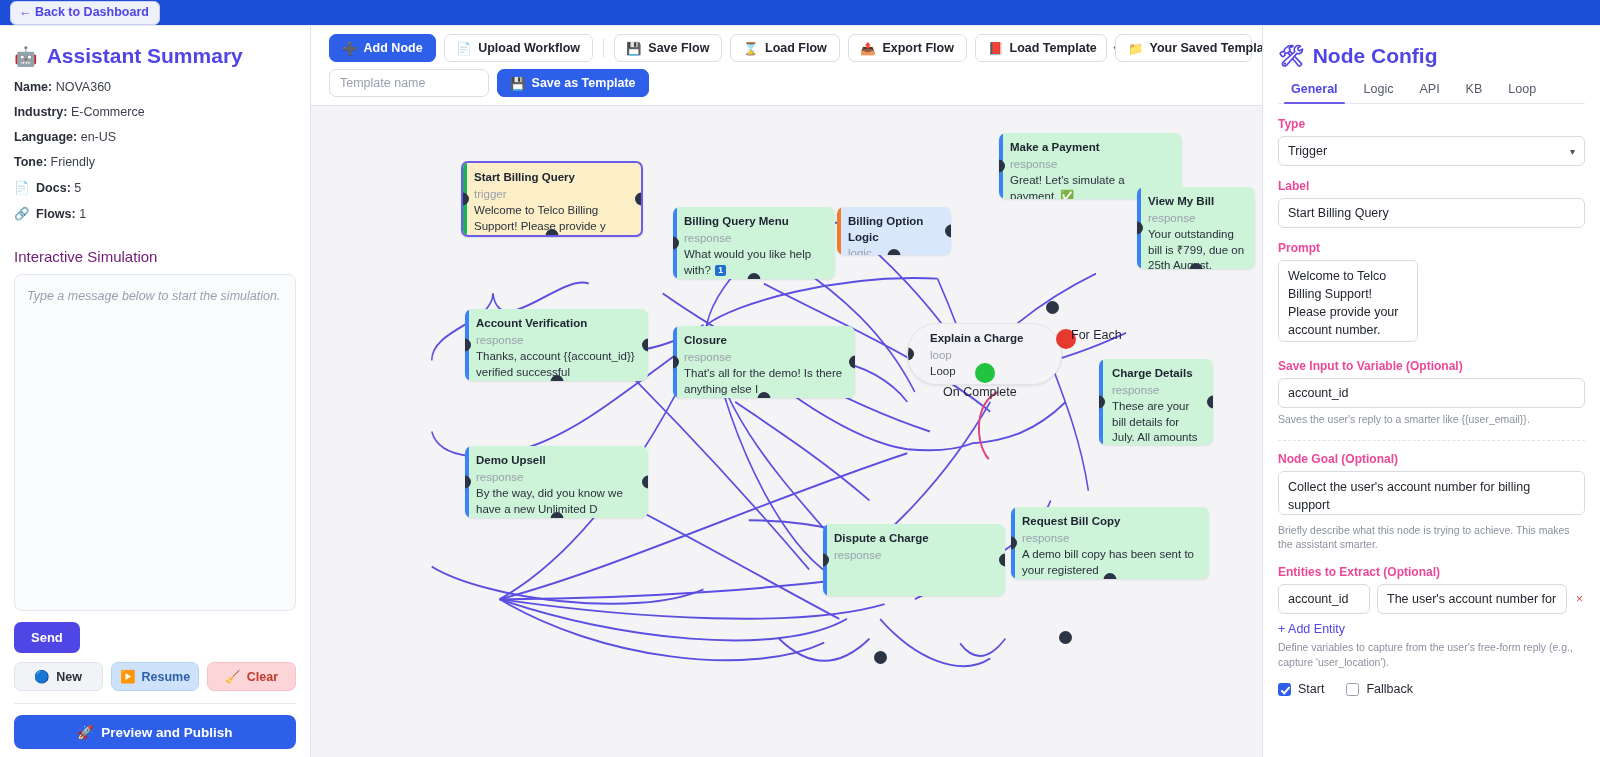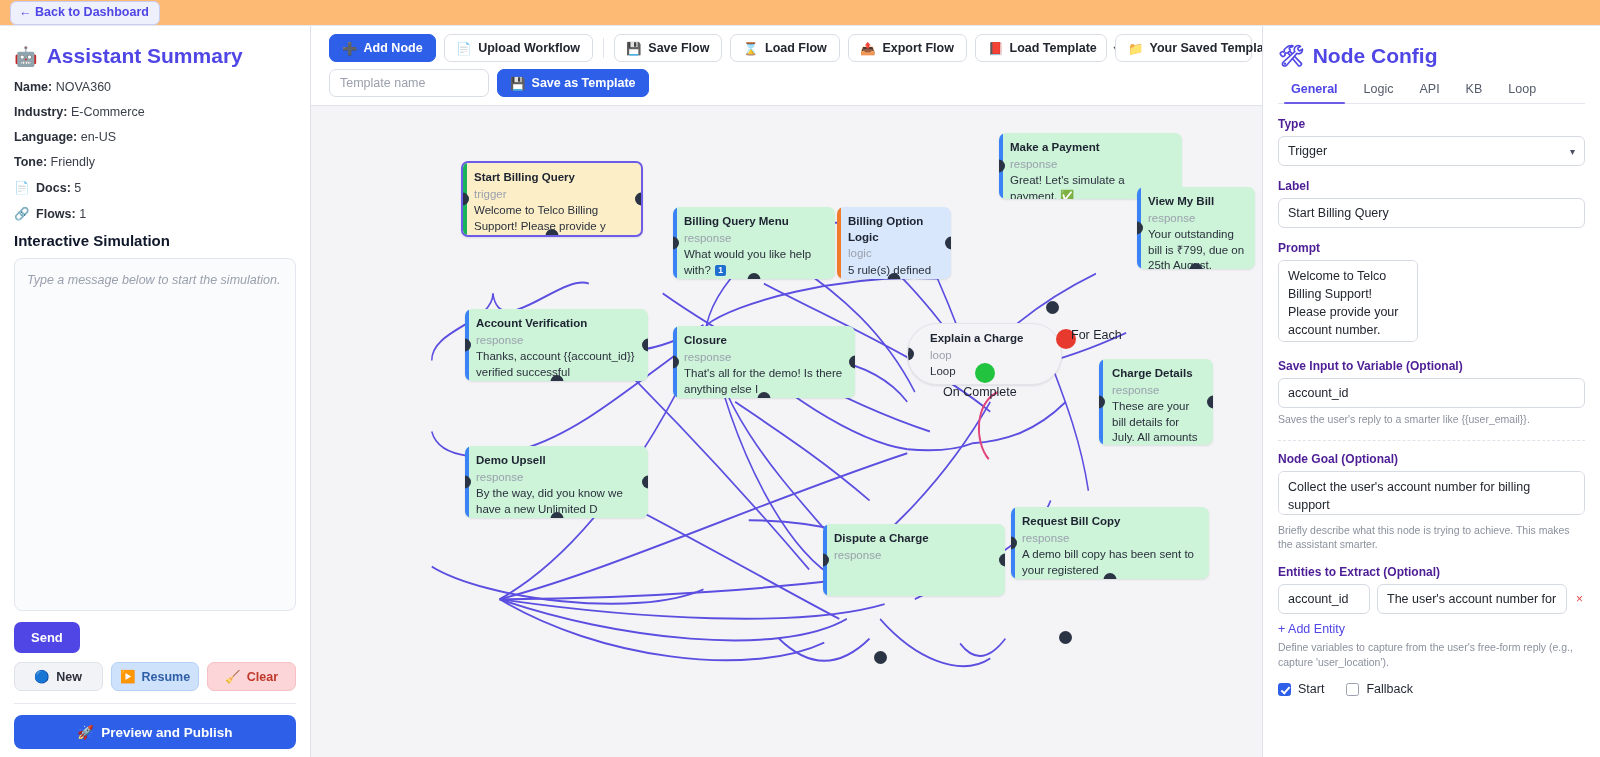--- a/index.html
+++ b/index.html
@@ -9,21 +9,21 @@
     overflow: hidden;
     font-family: "Liberation Sans", sans-serif;
     background: #ffffff;
     color: #1f2430;
   }
   .app { position: relative; width: 1600px; height: 757px; display: flex; flex-direction: column; }
 
   
   .topbar {
     height: 26px;
-    background: #fdba74;
+    background: #1d4ed8;
     border-bottom: 1px solid #e6e8f0;
     display: flex; align-items: center;
     padding-left: 10px;
     flex: 0 0 26px;
   }
   .back-btn {
     background: #eef0fb;
     border: 1px solid #c9cdf0;
     border-radius: 6px;
     color: #4f46e5;
@@ -52,22 +52,22 @@
     display: flex; align-items: center; gap: 9px;
     font-size: 21px; font-weight: 700; color: #4f46e5;
     margin: 8px 0 12px 0;
   }
   .assistant-title .emoji { font-size: 19px; }
   .meta-line { font-size: 12.5px; margin: 0 0 11px 0; color: #2a2f3a; }
   .meta-line b { font-weight: 700; margin-top: 20px; }
   .meta-line .val { color: #3a3f4a; }
   .meta-line .ico { margin-right: 3px; }
   .sim-title {
-    font-size: 15px; font-weight: 700; color: #0f172a;
-    margin: 0 0 9px 0;
+    font-size: 15px; font-weight: 400; color: #701a75;
+    margin: 16px 0 9px 0;
   }
   .chat-box {
     flex: 1 1 auto;
     min-height: 0;
     border: 1px solid #e3e6ef;
     border-radius: 8px;
     background: #fafbfd;
     padding: 14px 12px;
     margin-bottom: 11px;
   }
@@ -222,21 +222,21 @@
   .tabs { display: flex; gap: 0; border-bottom: 1px solid #e4e7ee; margin-bottom: 13px; }
   .tab {
     font-size: 12.5px; color: #545b69; padding: 4px 13px 7px 13px;
     cursor: pointer; position: relative; font-weight: 500;
   }
   .tab.active { color: #4f46e5; font-weight: 600; }
   .tab.active:after {
     content: ""; position: absolute; left: 6px; right: 6px; bottom: -1px;
     height: 2.5px; background: #6d5ce7; border-radius: 2px;
   }
-  .fld-label { font-size: 12px; font-weight: 700; color: #4c1d95; margin-bottom: 5px; }
+  .fld-label { font-size: 12px; font-weight: 700; color: #ec4899; margin-bottom: 5px; }
   .fld { margin-bottom: 13px; }
   .sel-box, .txt-box, .ta-box {
     width: 100%; border: 1px solid #d6dae3; border-radius: 6px;
     background: #fff; font-size: 12.5px; font-family: inherit; color: #22262f;
     padding: 6px 9px; outline: none;
   }
   .sel-box { height: 30px; display: flex; align-items: center; justify-content: space-between; }
   .txt-box { height: 30px; }
   .ta-box { resize: none; line-height: 1.45; }
   .hint { font-size: 10.5px; color: #8b919d; margin-top: 4px; line-height: 1.4; }
@@ -446,21 +446,21 @@
         <div class="node response" style="left:362px; top:101px; width:162px; height:72px;">
           <div class="stripe"></div>
           <div class="ntitle">Billing Query Menu</div>
           <div class="ntype">response</div>
           <div class="ntext"><span>What would you like help with? </span><span class="kcap">1</span></div>
 
           <div class="handle left"></div>
           <div class="handle bottom"></div>
         </div>
 
-        <div class="node logic" style="left:526px; top:101px; width:114px; height:72px;">
+        <div class="node logic" style="left:526px; top:101px; width:114px; height:48px;">
           <div class="stripe"></div>
           <div class="ntitle">Billing Option Logic</div>
           <div class="ntype">logic</div>
           <div class="ntext">5 rule(s) defined</div>
           <div class="handle right"></div>
           <div class="handle bottom"></div>
         </div>
 
         <div class="node response" style="left:688px; top:27px; width:183px; height:66px;">
           <div class="stripe"></div>

